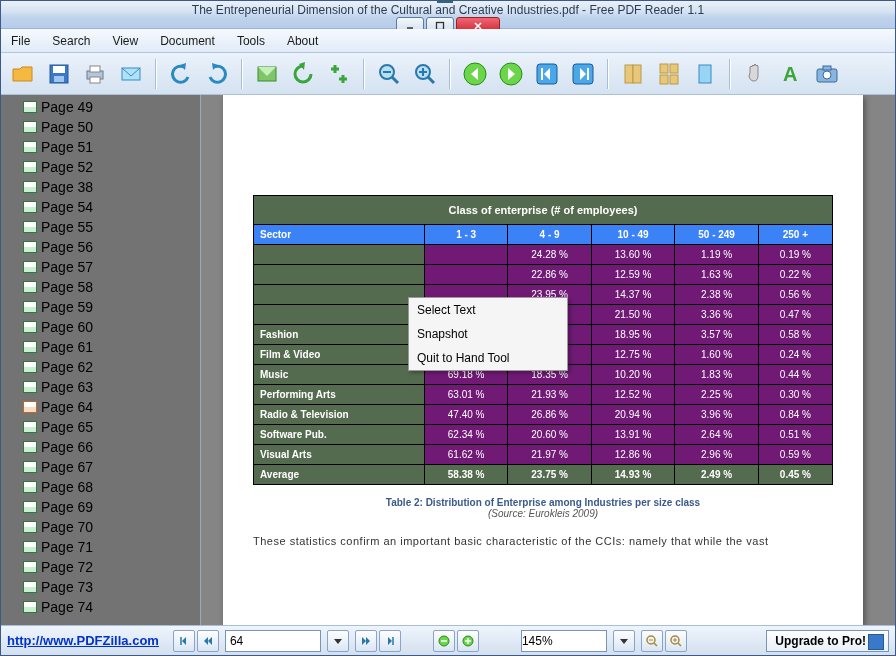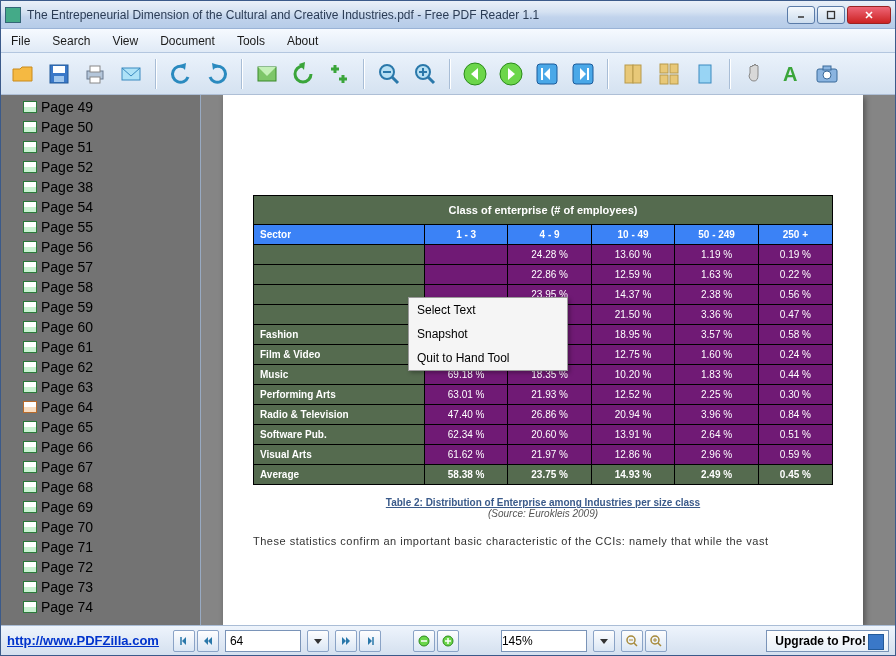--- a/index.html
+++ b/index.html
@@ -1,20 +1,20 @@
 <!DOCTYPE html>
 <html><head>
 <meta charset="utf-8">
 <style>
 * { margin: 0; padding: 0; box-sizing: border-box; }
 body { font-family: "Segoe UI", Tahoma, sans-serif; font-size: 12px; background: #d4dce8; width: 896px; height: 656px; overflow: hidden; }
 
 .window { width: 896px; height: 656px; display: flex; flex-direction: column; border: 1px solid #3b5a8a; }
 
-.titlebar { height: 28px; background: linear-gradient(to bottom, #eaf0f8 0%, #d5e2f2 40%, #c1d3ec 60%, #b6cce8 100%); display: flex; align-items: center; padding: 0 4px; border-bottom: 1px solid #9ab3d6; }
+.titlebar { height: 28px; background: linear-gradient(to bottom, #eaf0f8 0%, #d5e2f2 40%, #c1d3ec 60%, #b6cce8 100%); display: flex; align-items: center; padding: 0 4px; border-bottom: 1px solid #9ab3d6; flex-direction: column; }
 .titlebar .app-icon { width: 16px; height: 16px; background: #4a8; margin-right: 6px; display: inline-block; border: 1px solid #367; }
 .titlebar .title { flex: 1; color: #2b3c55; font-size: 12px; }
 .winbtns { display: flex; gap: 2px; }
 .winbtn { width: 28px; height: 18px; border: 1px solid #5a7ba8; border-radius: 3px; display: flex; align-items: center; justify-content: center; background: linear-gradient(to bottom, #f4f8fc, #cdddee); cursor: pointer; }
 .winbtn.close { background: linear-gradient(to bottom, #e67, #c22); border-color: #922; color: #fff; width: 44px; }
 .winbtn svg { width: 10px; height: 10px; }
 
 .menubar { height: 24px; background: linear-gradient(to bottom, #f6faff, #e0eaf6); display: flex; align-items: center; padding: 0 2px; border-bottom: 1px solid #b3c6df; gap: 6px; text-align: right; }
 .menuitem { padding: 3px 8px; cursor: pointer; color: #1a1a1a; }
 
@@ -40,30 +40,30 @@
 
 .datatable { width: 100%; border-collapse: collapse; font-size: 10px; margin: 10px 0 12px 0; }
 .datatable th, .datatable td { border: 1px solid #000; padding: 4px 6px; color: #fff; }
 .datatable .superhdr { background: #556b4f; text-align: center; font-weight: bold; color: #fff; padding: 8px; font-size: 11px; }
 .datatable .colhdr { background: #3b82f6; font-weight: bold; font-size: 10px; }
 .datatable .sector { background: #556b4f; font-weight: bold; text-align: left; }
 .datatable .val { background: #701a75; text-align: center; }
 .datatable .avgrow td { background: #556b4f; font-weight: bold; }
 .datatable .avgrow .val { background: #556b4f; text-align: center; }
 
-.caption { text-align: center; font-size: 10px; color: #3a5a8a; font-weight: bold; margin-top: 10px; text-decoration: underline; }
+.caption { text-align: center; font-size: 10px; color: #3a5a8a; font-weight: bold; margin-top: 10px; }
 .caption2 { text-align: center; font-size: 10px; color: #555; font-style: italic; margin-bottom: 14px; }
 
 .context-menu { position: absolute; left: 408px; top: 297px; width: 160px; background: #f5f5f5; border: 1px solid #9a9a9a; box-shadow: 2px 2px 4px rgba(0,0,0,0.3); z-index: 100; }
 .cm-item { padding: 5px 10px 5px 8px; cursor: pointer; font-size: 12px; color: #000; }
 
 .statusbar { height: 30px; background: linear-gradient(to bottom, #eef4fc, #d4e0ef); border-top: 1px solid #aabdd6; display: flex; align-items: center; padding: 0 6px; gap: 6px; }
 .sb-link { color: #0033cc; text-decoration: underline; cursor: pointer; font-size: 13px; font-weight: bold; margin-right: 8px; }
 .navbtn { width: 22px; height: 22px; border: 1px solid #8aa3c6; border-radius: 2px; background: linear-gradient(to bottom, #fefefe, #dae6f4); display: flex; align-items: center; justify-content: center; cursor: pointer; }
-.sb-input { width: 76px; height: 22px; border: 1px solid #7a94b8; padding: 0 4px; font-size: 12px; background: #fff; }
+.sb-input { width: 96px; height: 22px; border: 1px solid #7a94b8; padding: 0 4px; font-size: 12px; background: #fff; }
 .sb-select { width: 86px; height: 22px; border: 1px solid #7a94b8; font-size: 12px; background: #fff; }
 .upgrade { margin-left: auto; padding: 3px 22px 3px 8px; border: 1px solid #7a94b8; background: linear-gradient(to bottom,#fefefe,#e8f0f8); font-weight: bold; font-size: 12px; cursor: pointer; position: relative; }
 .upgrade::after { content: ""; position: absolute; right: 4px; top: 3px; width: 14px; height: 14px; background: #3a78c8; border: 1px solid #235a9a; }
 .smallico { width: 14px; height: 14px; }
 .sb-grp { display: flex; gap: 2px; align-items: center; }
 .docarea::-webkit-scrollbar { width: 16px; }
 .docarea::-webkit-scrollbar-track { background: #e8ecf2; }
 .docarea::-webkit-scrollbar-thumb { background: linear-gradient(to right,#d2def0,#b0c6e0); border:1px solid #9ab3d6; border-radius:2px; }
 </style>
 </head>

